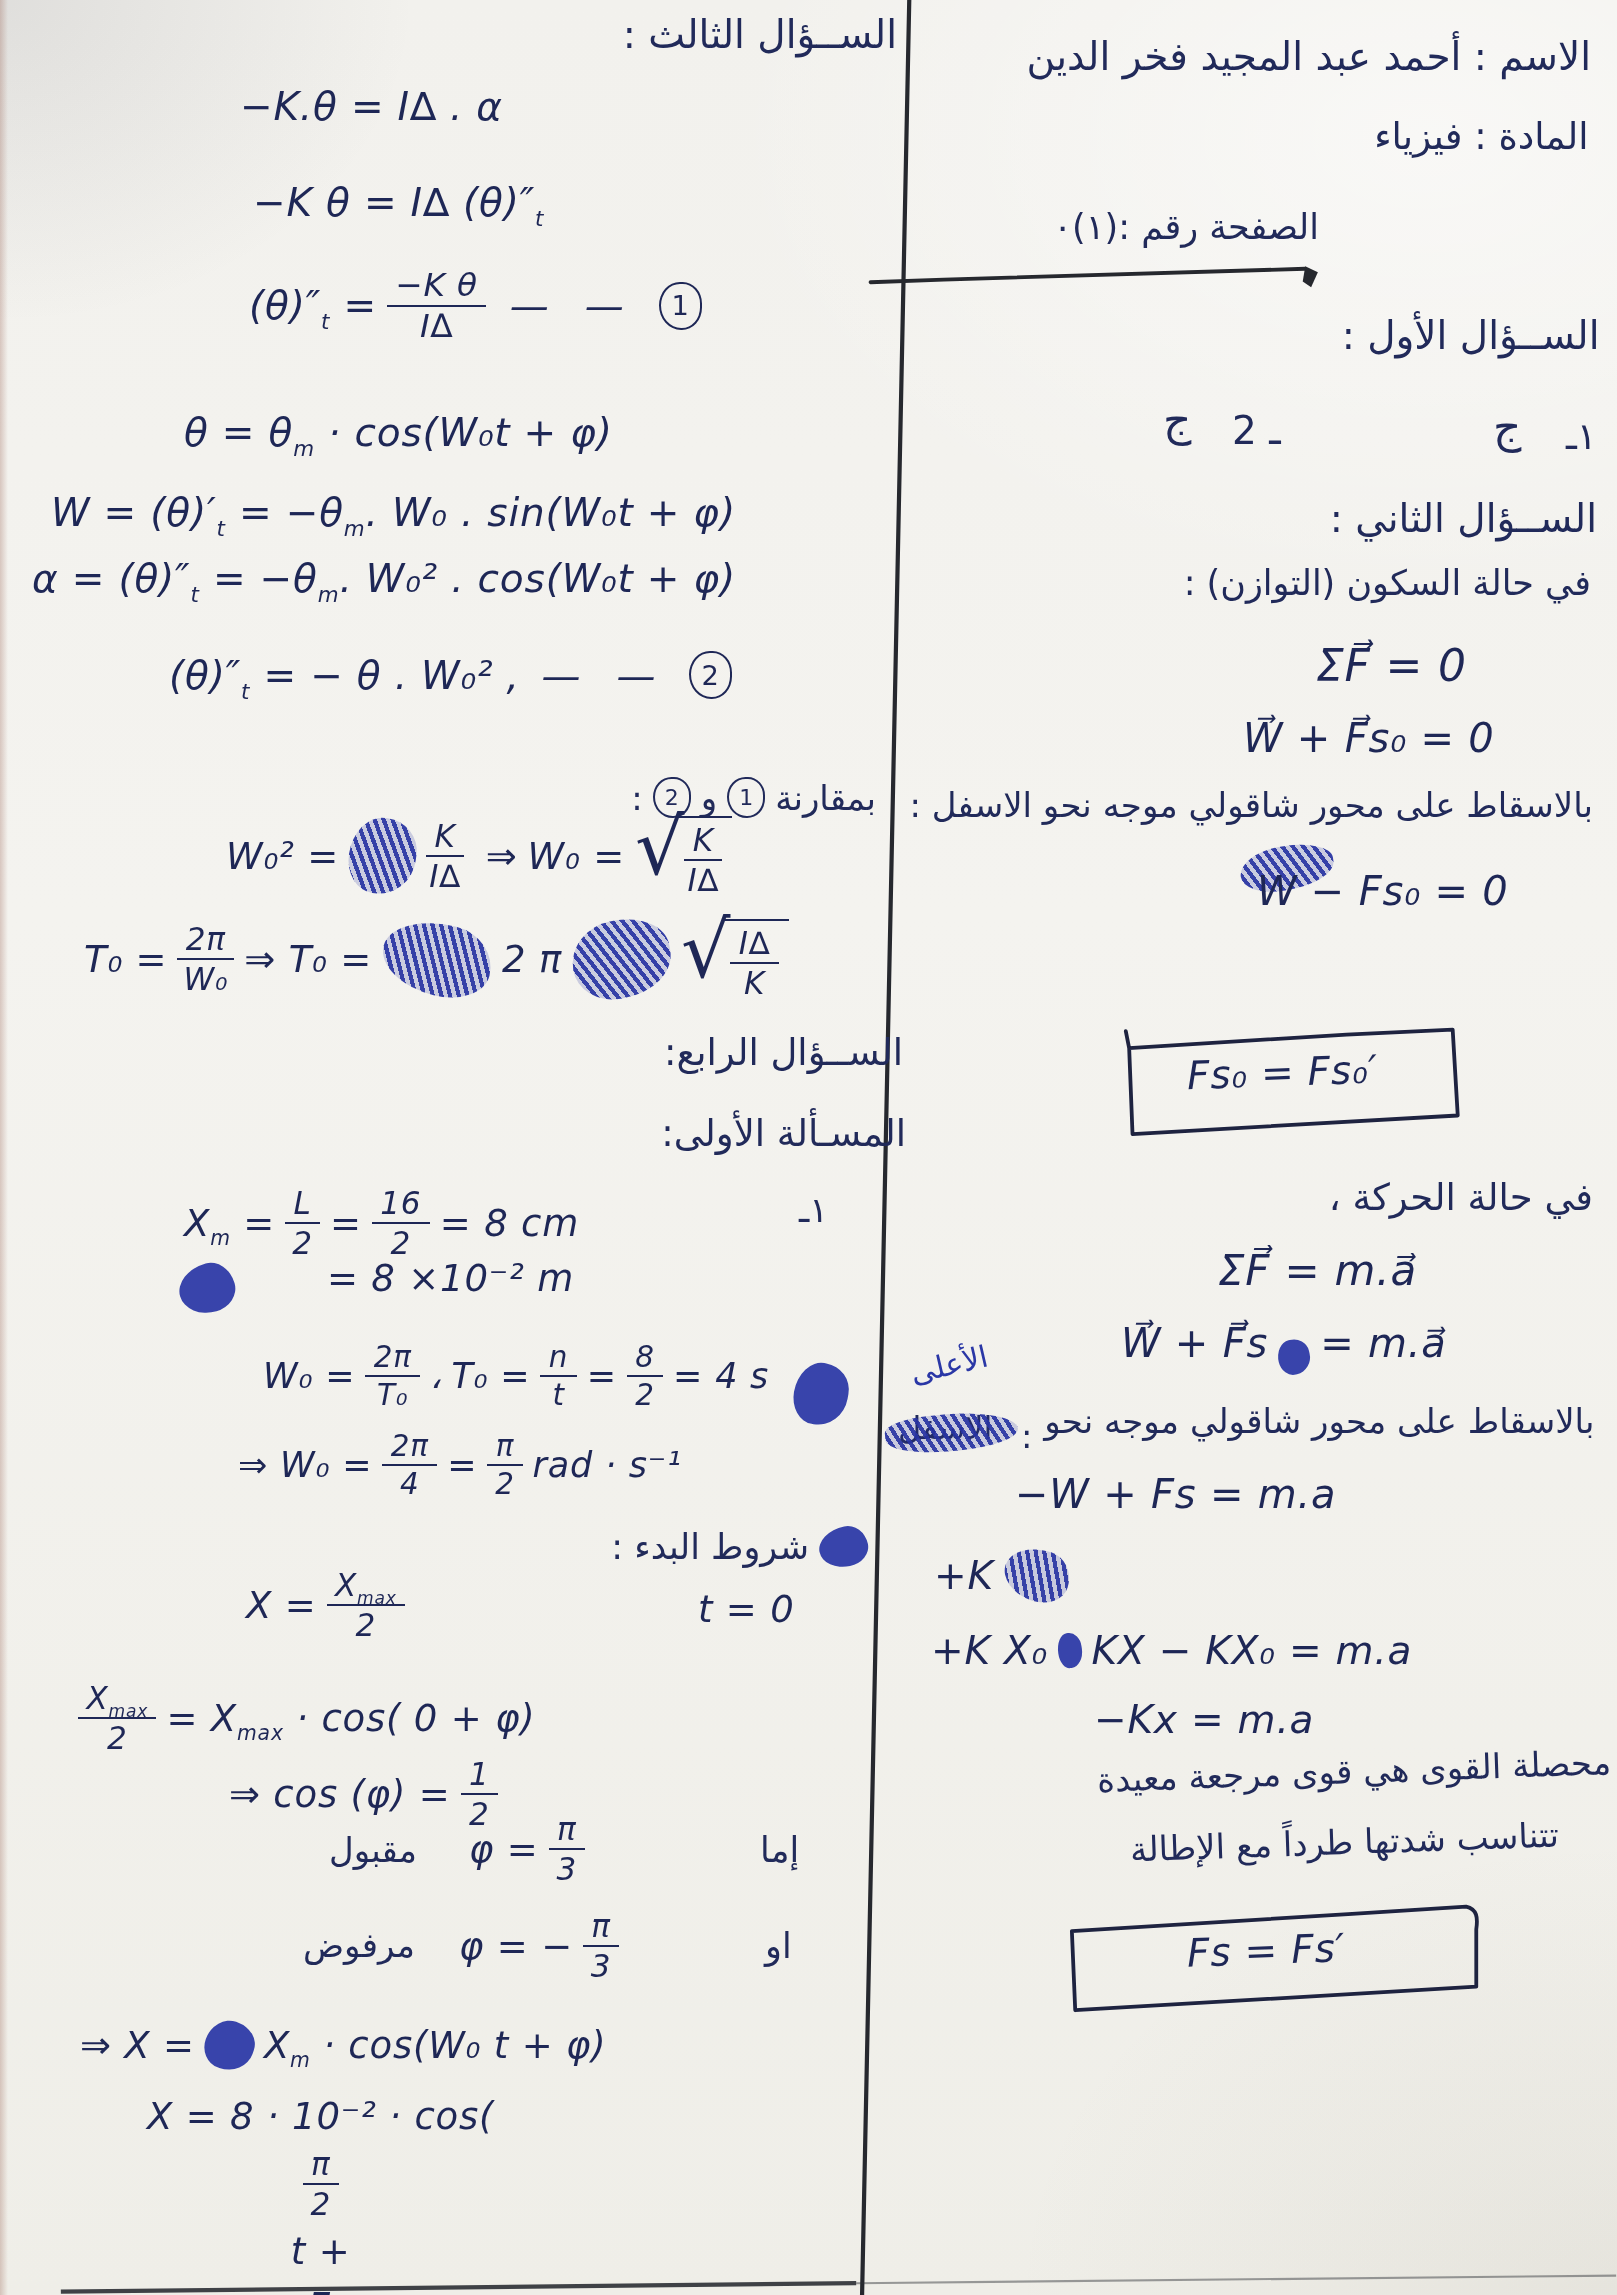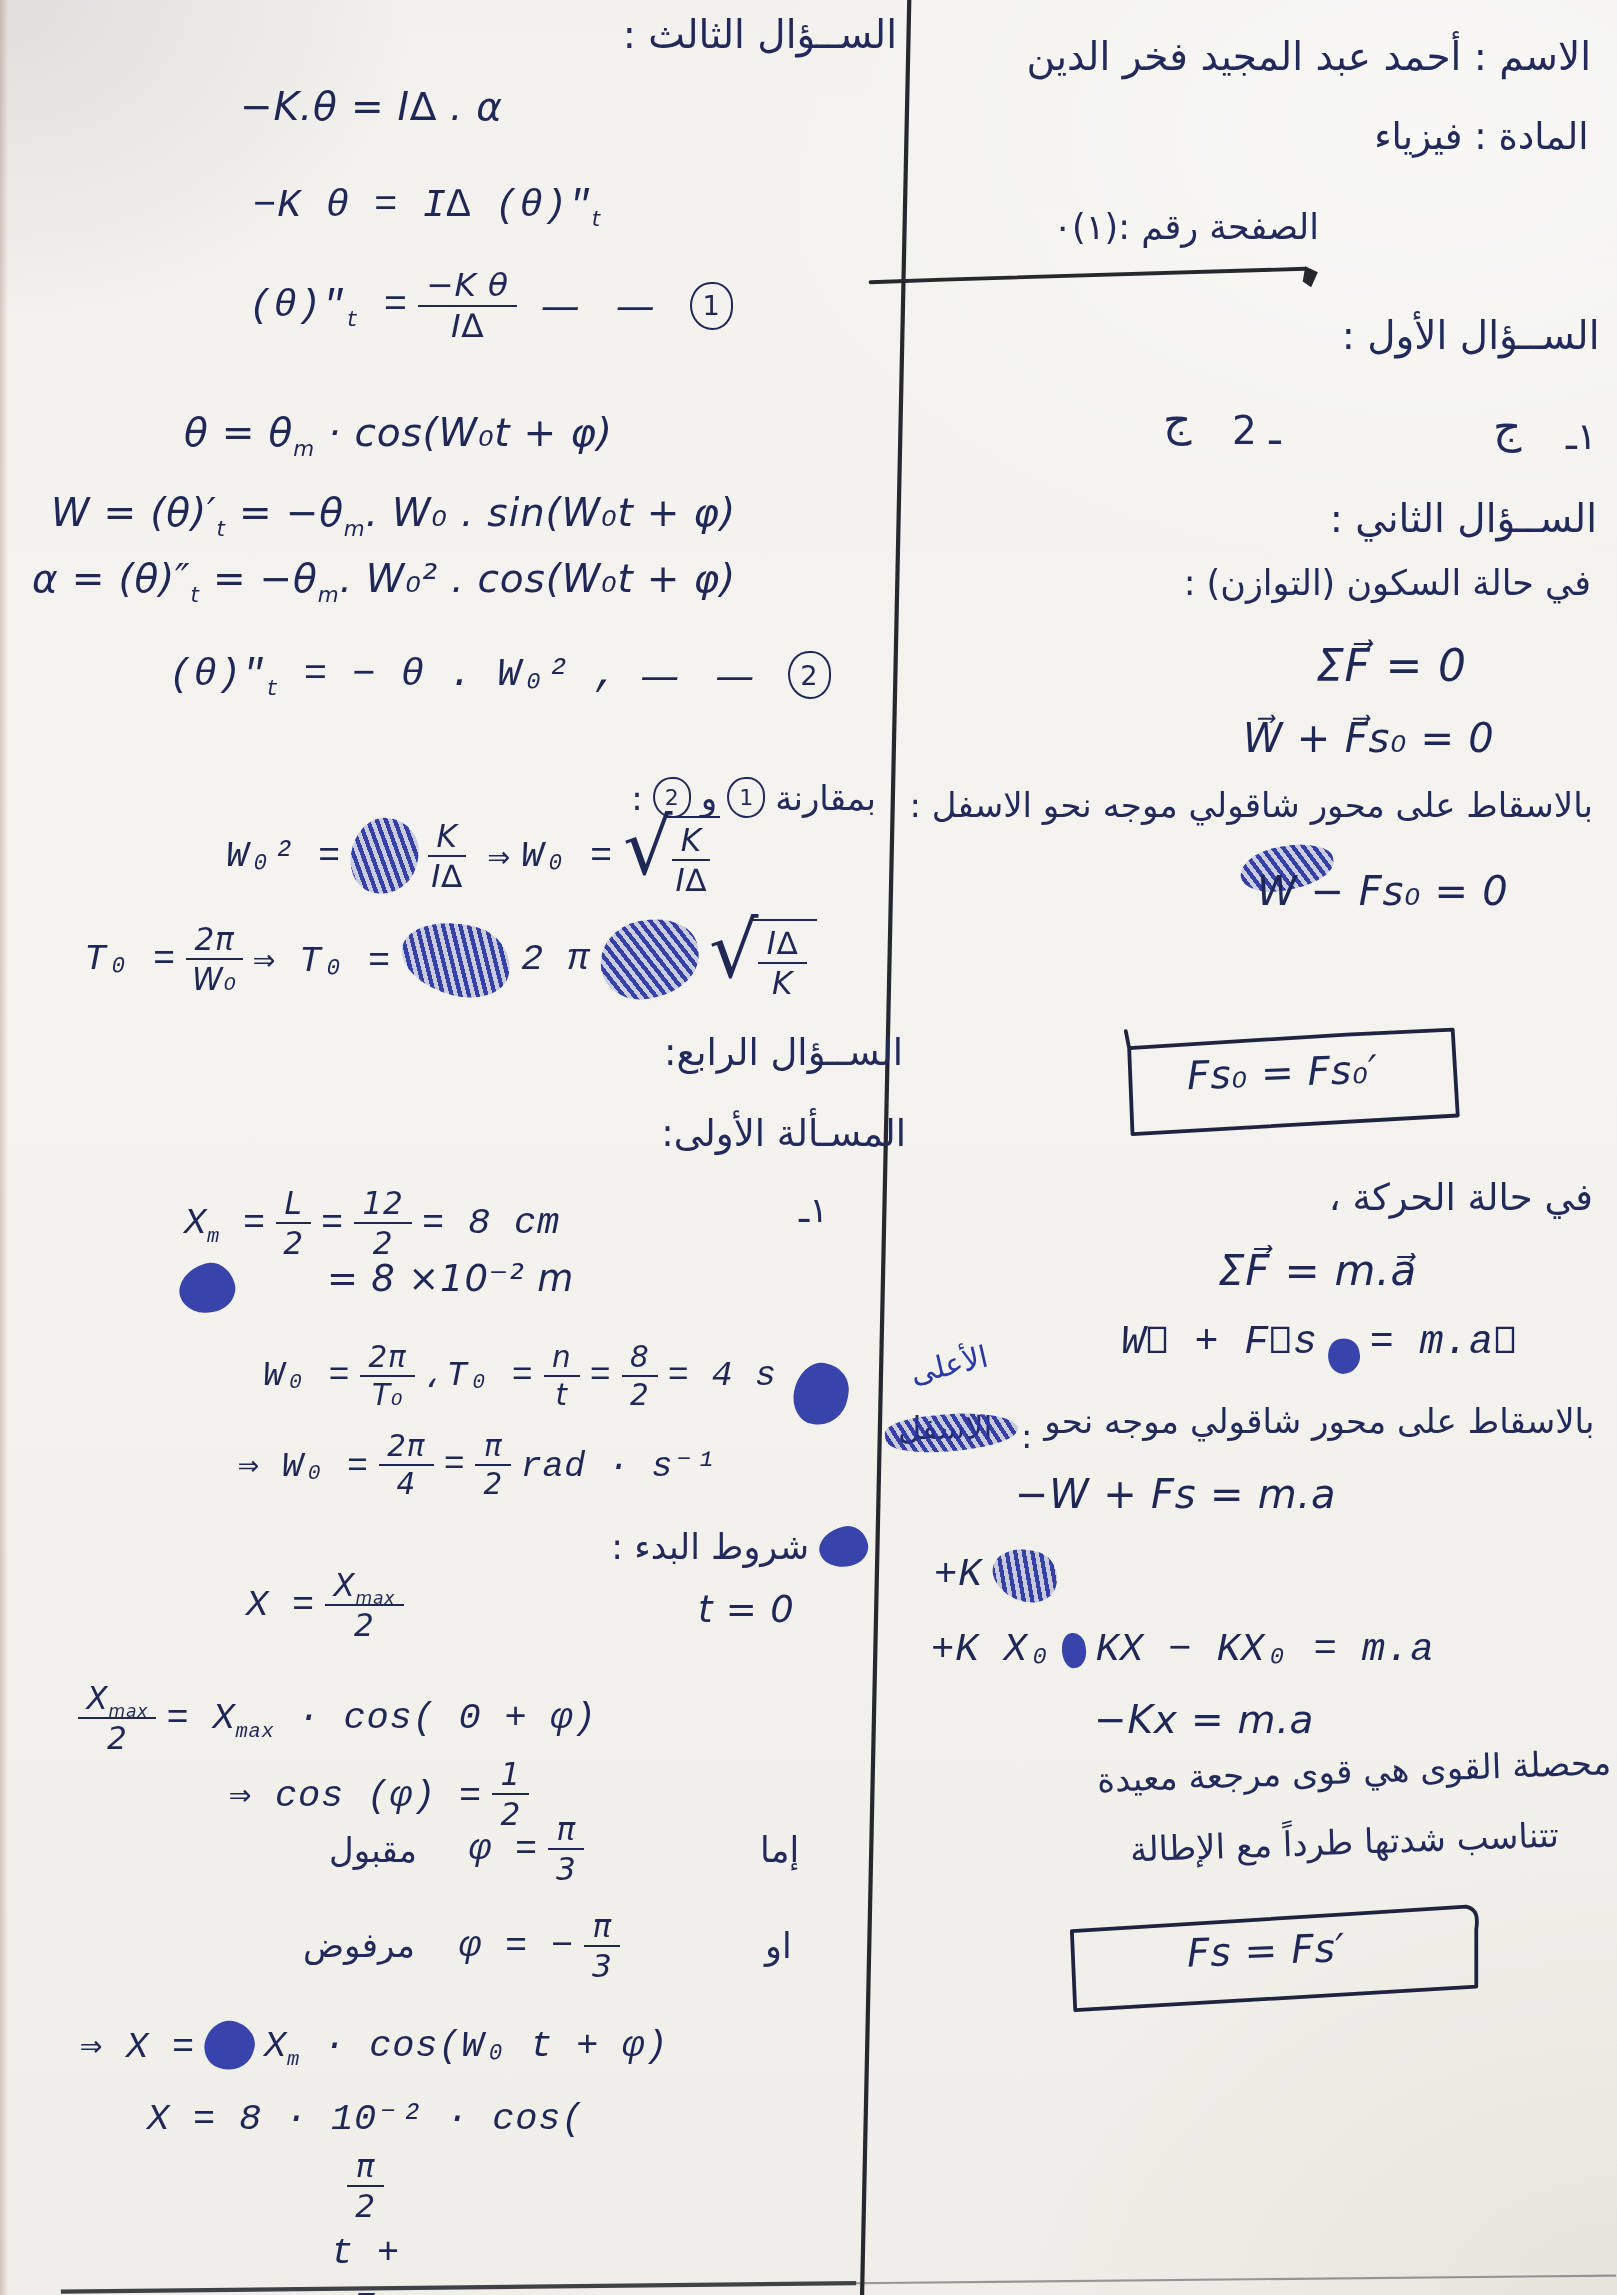--- a/index.html
+++ b/index.html
@@ -12,21 +12,21 @@
       linear-gradient(to bottom,#f2f1ed,#f4f3ef 40%,#efeee8);
     font-family:"DejaVu Sans",sans-serif;
   }
   .edge-left{position:absolute;left:0;top:0;width:8.4px;height:100%;
     background:linear-gradient(to right,rgba(150,95,80,0.30),rgba(150,95,80,0));}
   svg.lines{position:absolute;left:0;top:0;pointer-events:none;}
   .t{position:absolute;white-space:nowrap;color:#212a5a;}
   .ar{direction:rtl;}
   .mt{font-style:italic;letter-spacing:0.8px;color:#1e2756;}
   .row{display:flex;align-items:center;gap:10px;}
-  .seg{white-space:nowrap;font-family:Liberation Mono, monospace;}
+  .seg{white-space:nowrap;}
   sub.sb{font-size:0.55em;vertical-align:-0.45em;line-height:0;}
   .frac{display:inline-flex;flex-direction:column;align-items:center;font-size:0.84em;line-height:1.05;vertical-align:middle;}
   .frac .fn{border-bottom:2.5px solid currentColor;padding:0 8.4px 2.5px;}
   .frac .fd{padding-top:2.5px;}
   .sqrt{display:inline-flex;align-items:flex-start;}
   .sqrt .sg{font-size:2.1em;font-style:normal;line-height:0.82;margin-right:-5.9px;}
   .sqrt .bd{border-top:2.9px solid currentColor;padding:5.9px 10px 0 5px;}
   .circ{display:inline-flex;align-items:center;justify-content:center;width:39px;height:44px;
     border:2.5px solid currentColor;border-radius:52% 48% 50% 55%;font-size:0.70em;font-style:normal;}
   .dash{letter-spacing:11.8px;}
@@ -196,21 +196,21 @@
 
   <span class="t ar" style="left:799px;top:1190px;font-size:35px;">١ـ</span>
   <div class="t mt row" style="left:184px;top:1187px;font-size:37px;">
     <span class="seg"><span>X</span><sub class="sb">m</sub> <span>=</span></span>
     <span class="frac">
         <span class="fn">L</span>
         <span class="fd">2</span>
       </span>
     <span class="seg">=</span>
     <span class="frac">
-        <span class="fn">12</span>
+        <span class="fn">16</span>
         <span class="fd">2</span>
       </span>
     <span class="seg">= 8 cm</span>
   </div>
 
   <div class="blob r2" style="left:179px;top:1264px;width:56px;height:49px;transform:rotate(-16deg);"></div>
   <div class="t mt" style="left:327px;top:1257px;font-size:37px;">= 8 ×10⁻² m</div>
 
   <div class="t mt row" style="left:263px;top:1342px;font-size:35px;">
     <span class="seg">W₀ =</span>

